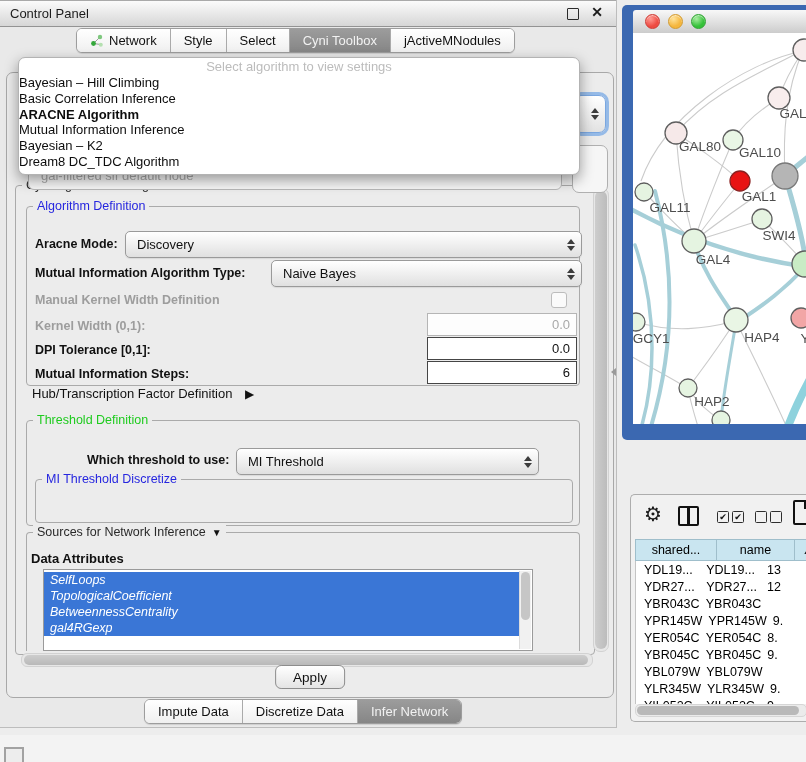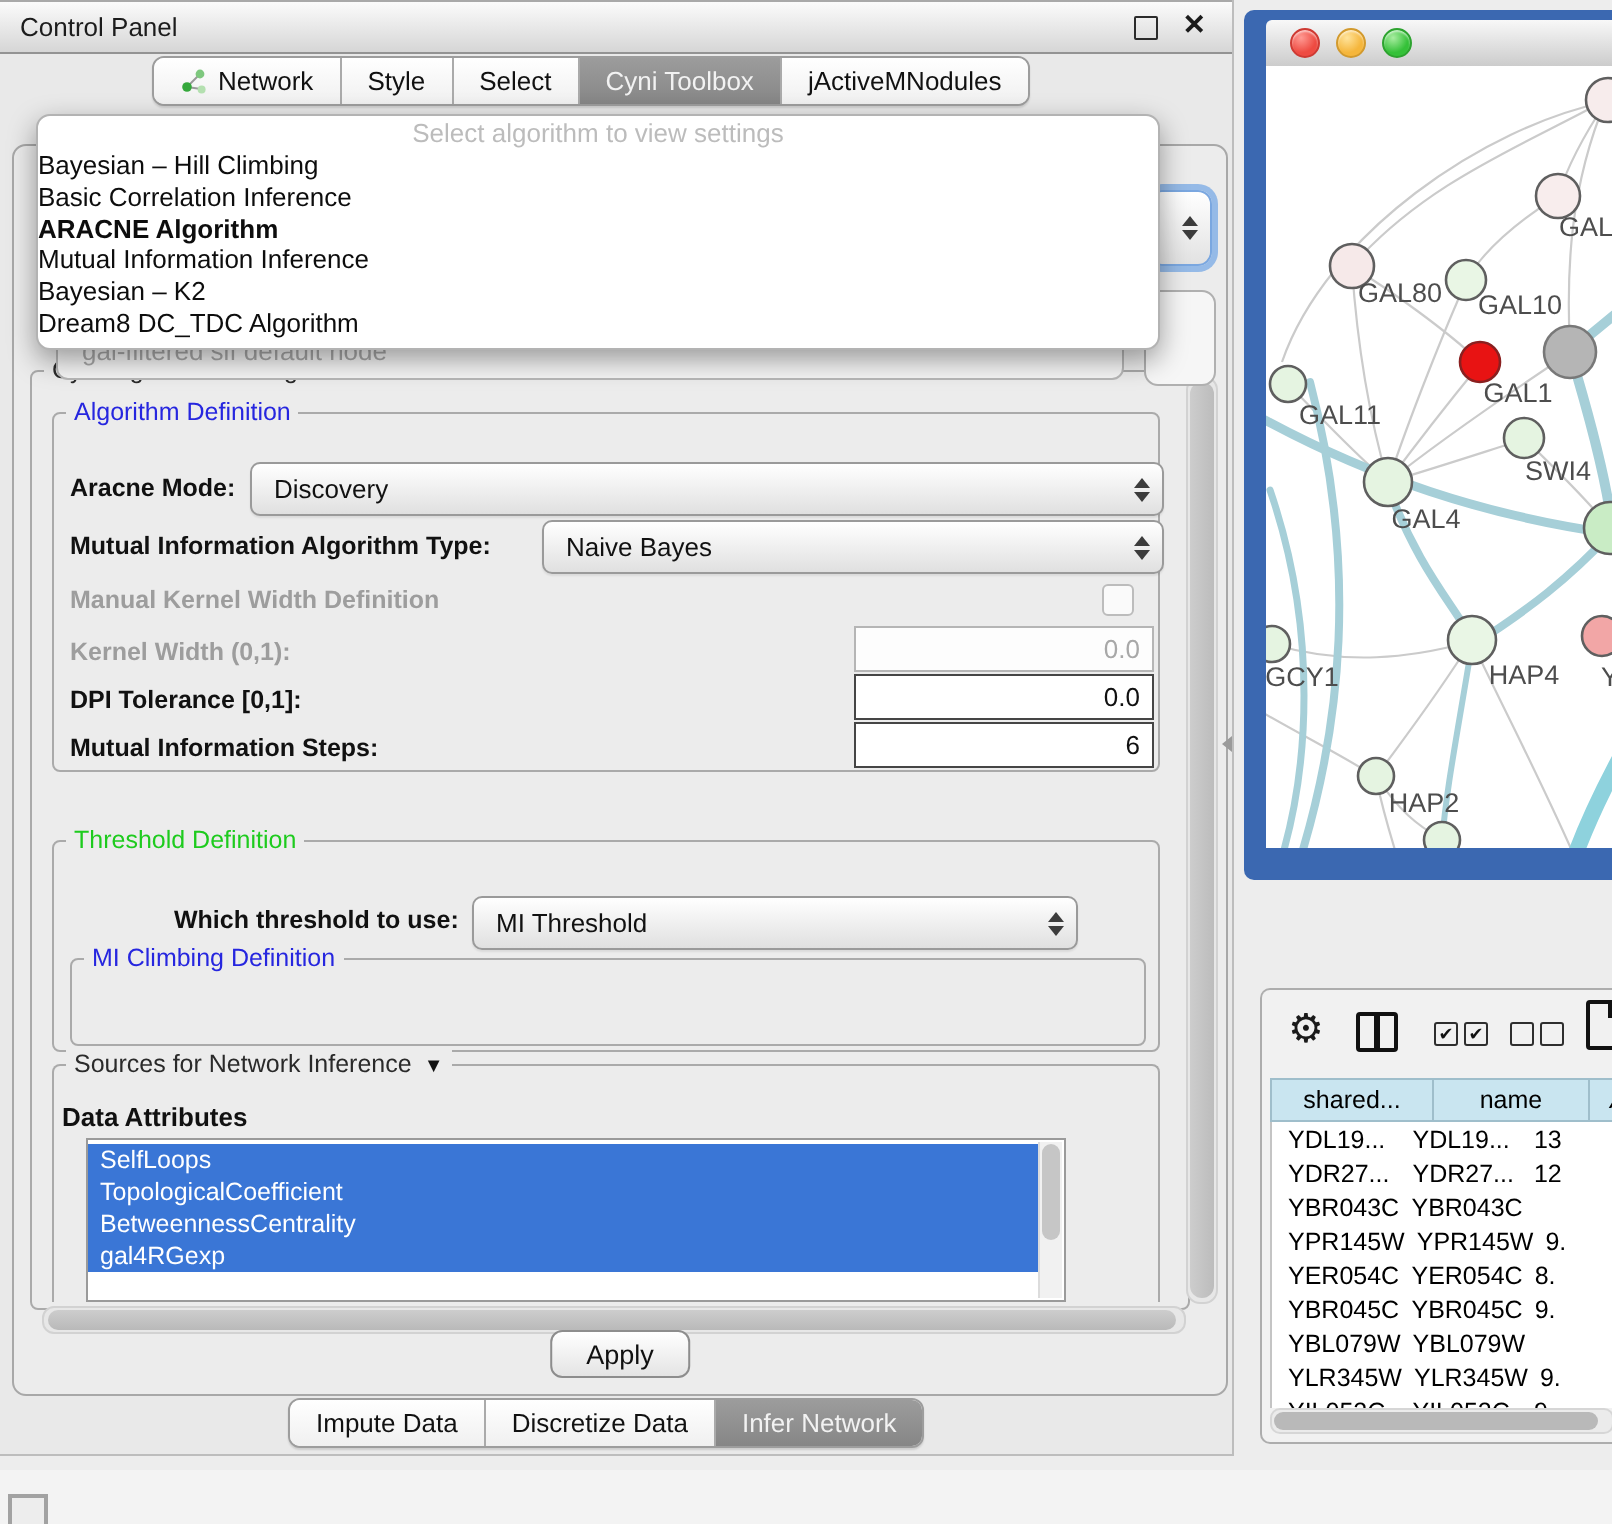--- a/index.html
+++ b/index.html
@@ -52,21 +52,21 @@
   .field.en{border:1px solid #454545;color:#111;}
   .field.mid{border:1px solid #8a8a8a;color:#111;}
   .field.dis{border:1px solid #b5b5b5;color:#a8a8a8;background:#fdfdfd;}
   .chk{position:absolute;width:14px;height:14px;border:1px solid #bcbcbc;border-radius:3px;background:#fafafa;}
   .hub-row{position:absolute;font-size:13px;color:#111;}
   .hub-row .tri{font-size:12px;margin-left:9px;}
   .src-tri{font-size:10px;color:#111;margin-left:6px;}
 
   .attr-list{position:absolute;background:#fff;border:1px solid #9a9a9a;overflow:hidden;}
   .attr-item{height:16px;line-height:16px;background:#3a76d6;color:#fff;font-size:12.5px;
-       padding-left:6px;margin-right:13px;white-space:nowrap;}
+       padding-left:6px;margin-right:13px;white-space:nowrap;font-style:italic;}
   .attr-scroll{position:absolute;right:1px;top:1px;bottom:1px;width:11px;background:#f1f1f1;border-left:1px solid #dcdcdc;}
   .attr-thumb{position:absolute;left:1px;right:1px;top:1px;height:48px;background:#c6c6c6;border-radius:5px;}
 
   .vscroll{left:586px;top:115px;width:14px;height:462px;background:#e7e7e7;border:1px solid #d2d2d2;border-radius:7px;}
   .vthumb{position:absolute;left:1px;right:1px;top:2px;bottom:2px;background:linear-gradient(90deg,#cdcdcd,#bcbcbc);border-radius:6px;}
   .hscroll{left:14px;top:580px;width:570px;height:12px;background:#e7e7e7;border:1px solid #d2d2d2;border-radius:6px;}
   .hthumb{position:absolute;top:1px;bottom:1px;left:2px;right:4px;background:linear-gradient(#cdcdcd,#b9b9b9);border-radius:5px;}
 
   .apply-btn{position:absolute;left:50%;transform:translateX(-50%);top:592px;height:24px;
        padding:0 17px;font-size:13.5px;color:#111;background:linear-gradient(#ffffff,#e4e4e4);
@@ -206,35 +206,39 @@
           <div class="field en" style="left:400px;top:130px;width:142px;height:21px;">
             <span>0.0</span>
           </div>
 
           <span class="lbl" style="left:8px;top:160px;">Mutual Information Steps:</span>
           <div class="field en" style="left:400px;top:154px;width:142px;height:21px;">
             <span>6</span>
           </div>
         </div>
 
+        <div class="hub-row" style="left:16px;top:200px;">
+          <span>Hub/Transcription Factor Definition</span>
+          <span class="tri">▶</span>
+        </div>
 
         <div class="grp" style="left:10px;top:234px;width:552px;height:104px;">
           <span class="legend green">Threshold Definition</span>
 
           <span class="lbl" style="left:60px;top:32px;">Which threshold to use:</span>
           <div class="combo" style="left:209px;top:27px;width:290px;height:25px;">
             <span>MI Threshold</span>
             <span class="spin">
                 <b class="u"></b>
                 <b class="d"></b>
               </span>
           </div>
 
           <div class="grp" style="left:8px;top:58px;width:536px;height:42px;">
-            <span class="legend blue">MI Climbing Definition</span>
+            <span class="legend blue">MI Threshold Discretize</span>
           </div>
         </div>
 
         <div class="grp" style="left:10px;top:346px;width:552px;height:118px;border-bottom:none;border-radius:4px 4px 0 0;">
           <span class="legend dark">
             <span>Sources for Network Inference</span><span class="src-tri">▼</span>
           </span>
           <span class="lbl" style="left:4px;top:18px;font-size:13px;">Data Attributes</span>
           <div class="attr-list" style="left:16px;top:36px;width:488px;height:80px;">
             <div id="attr-items" style="padding-top:2px;">

